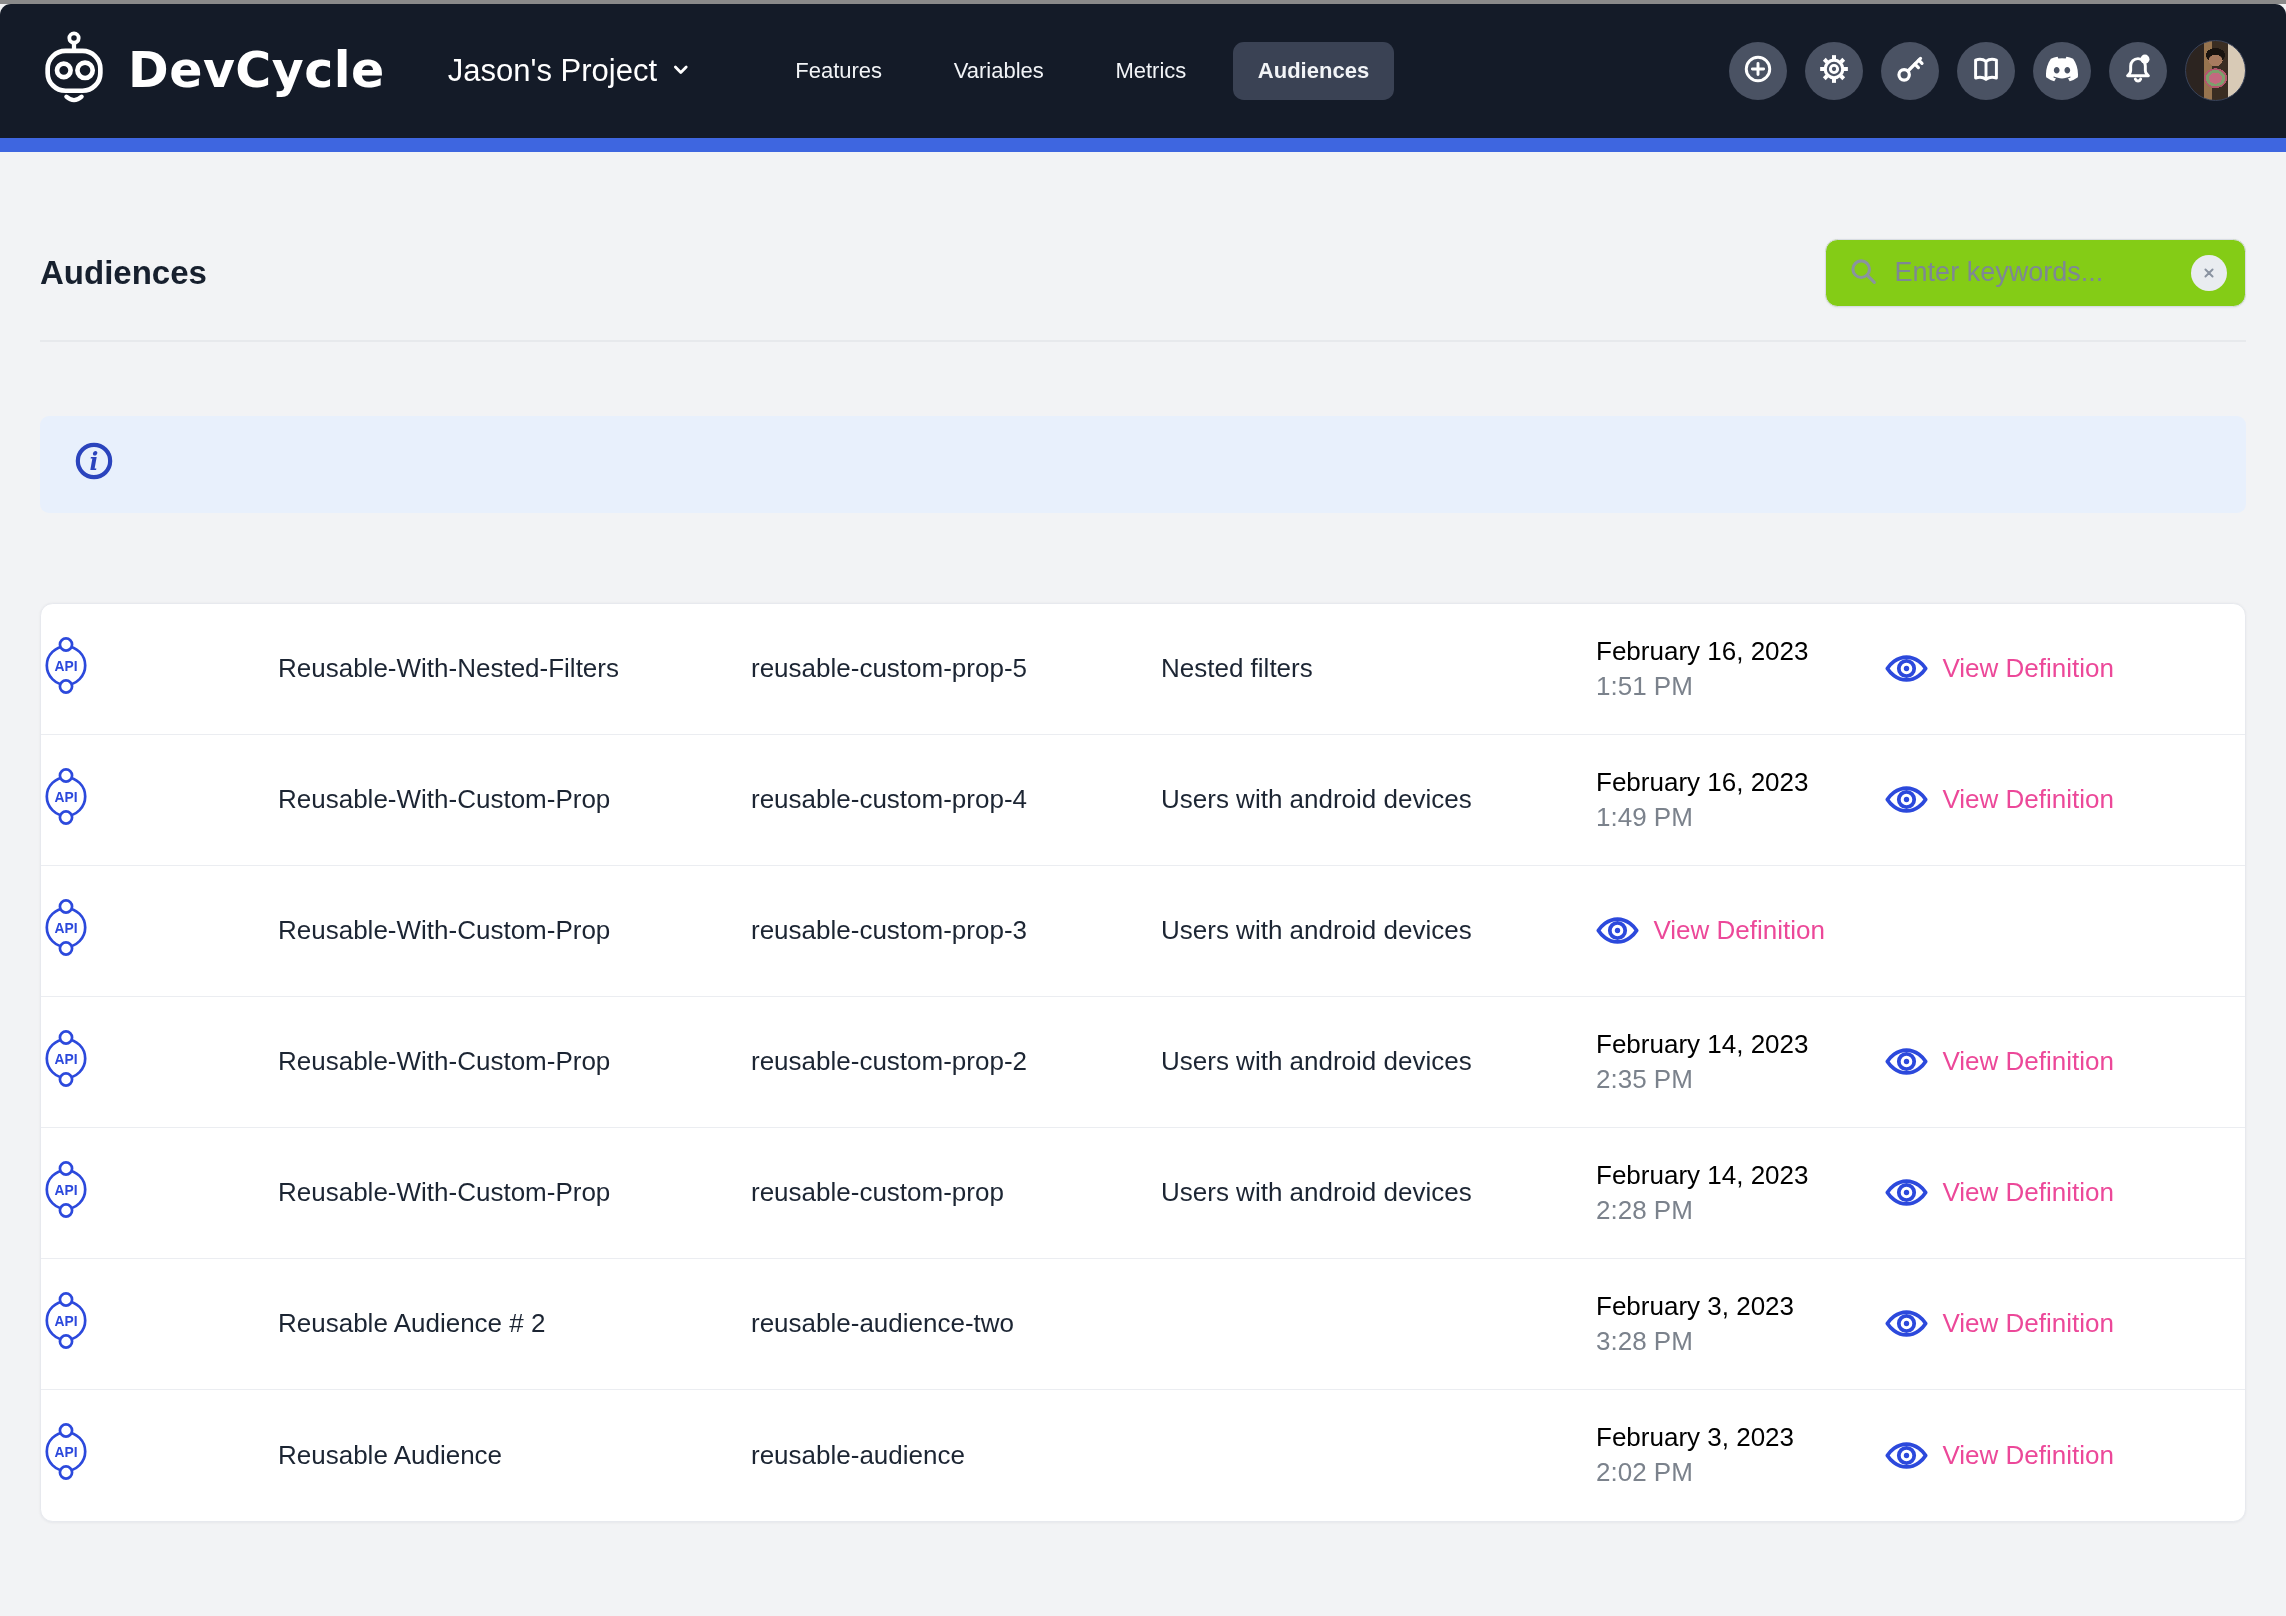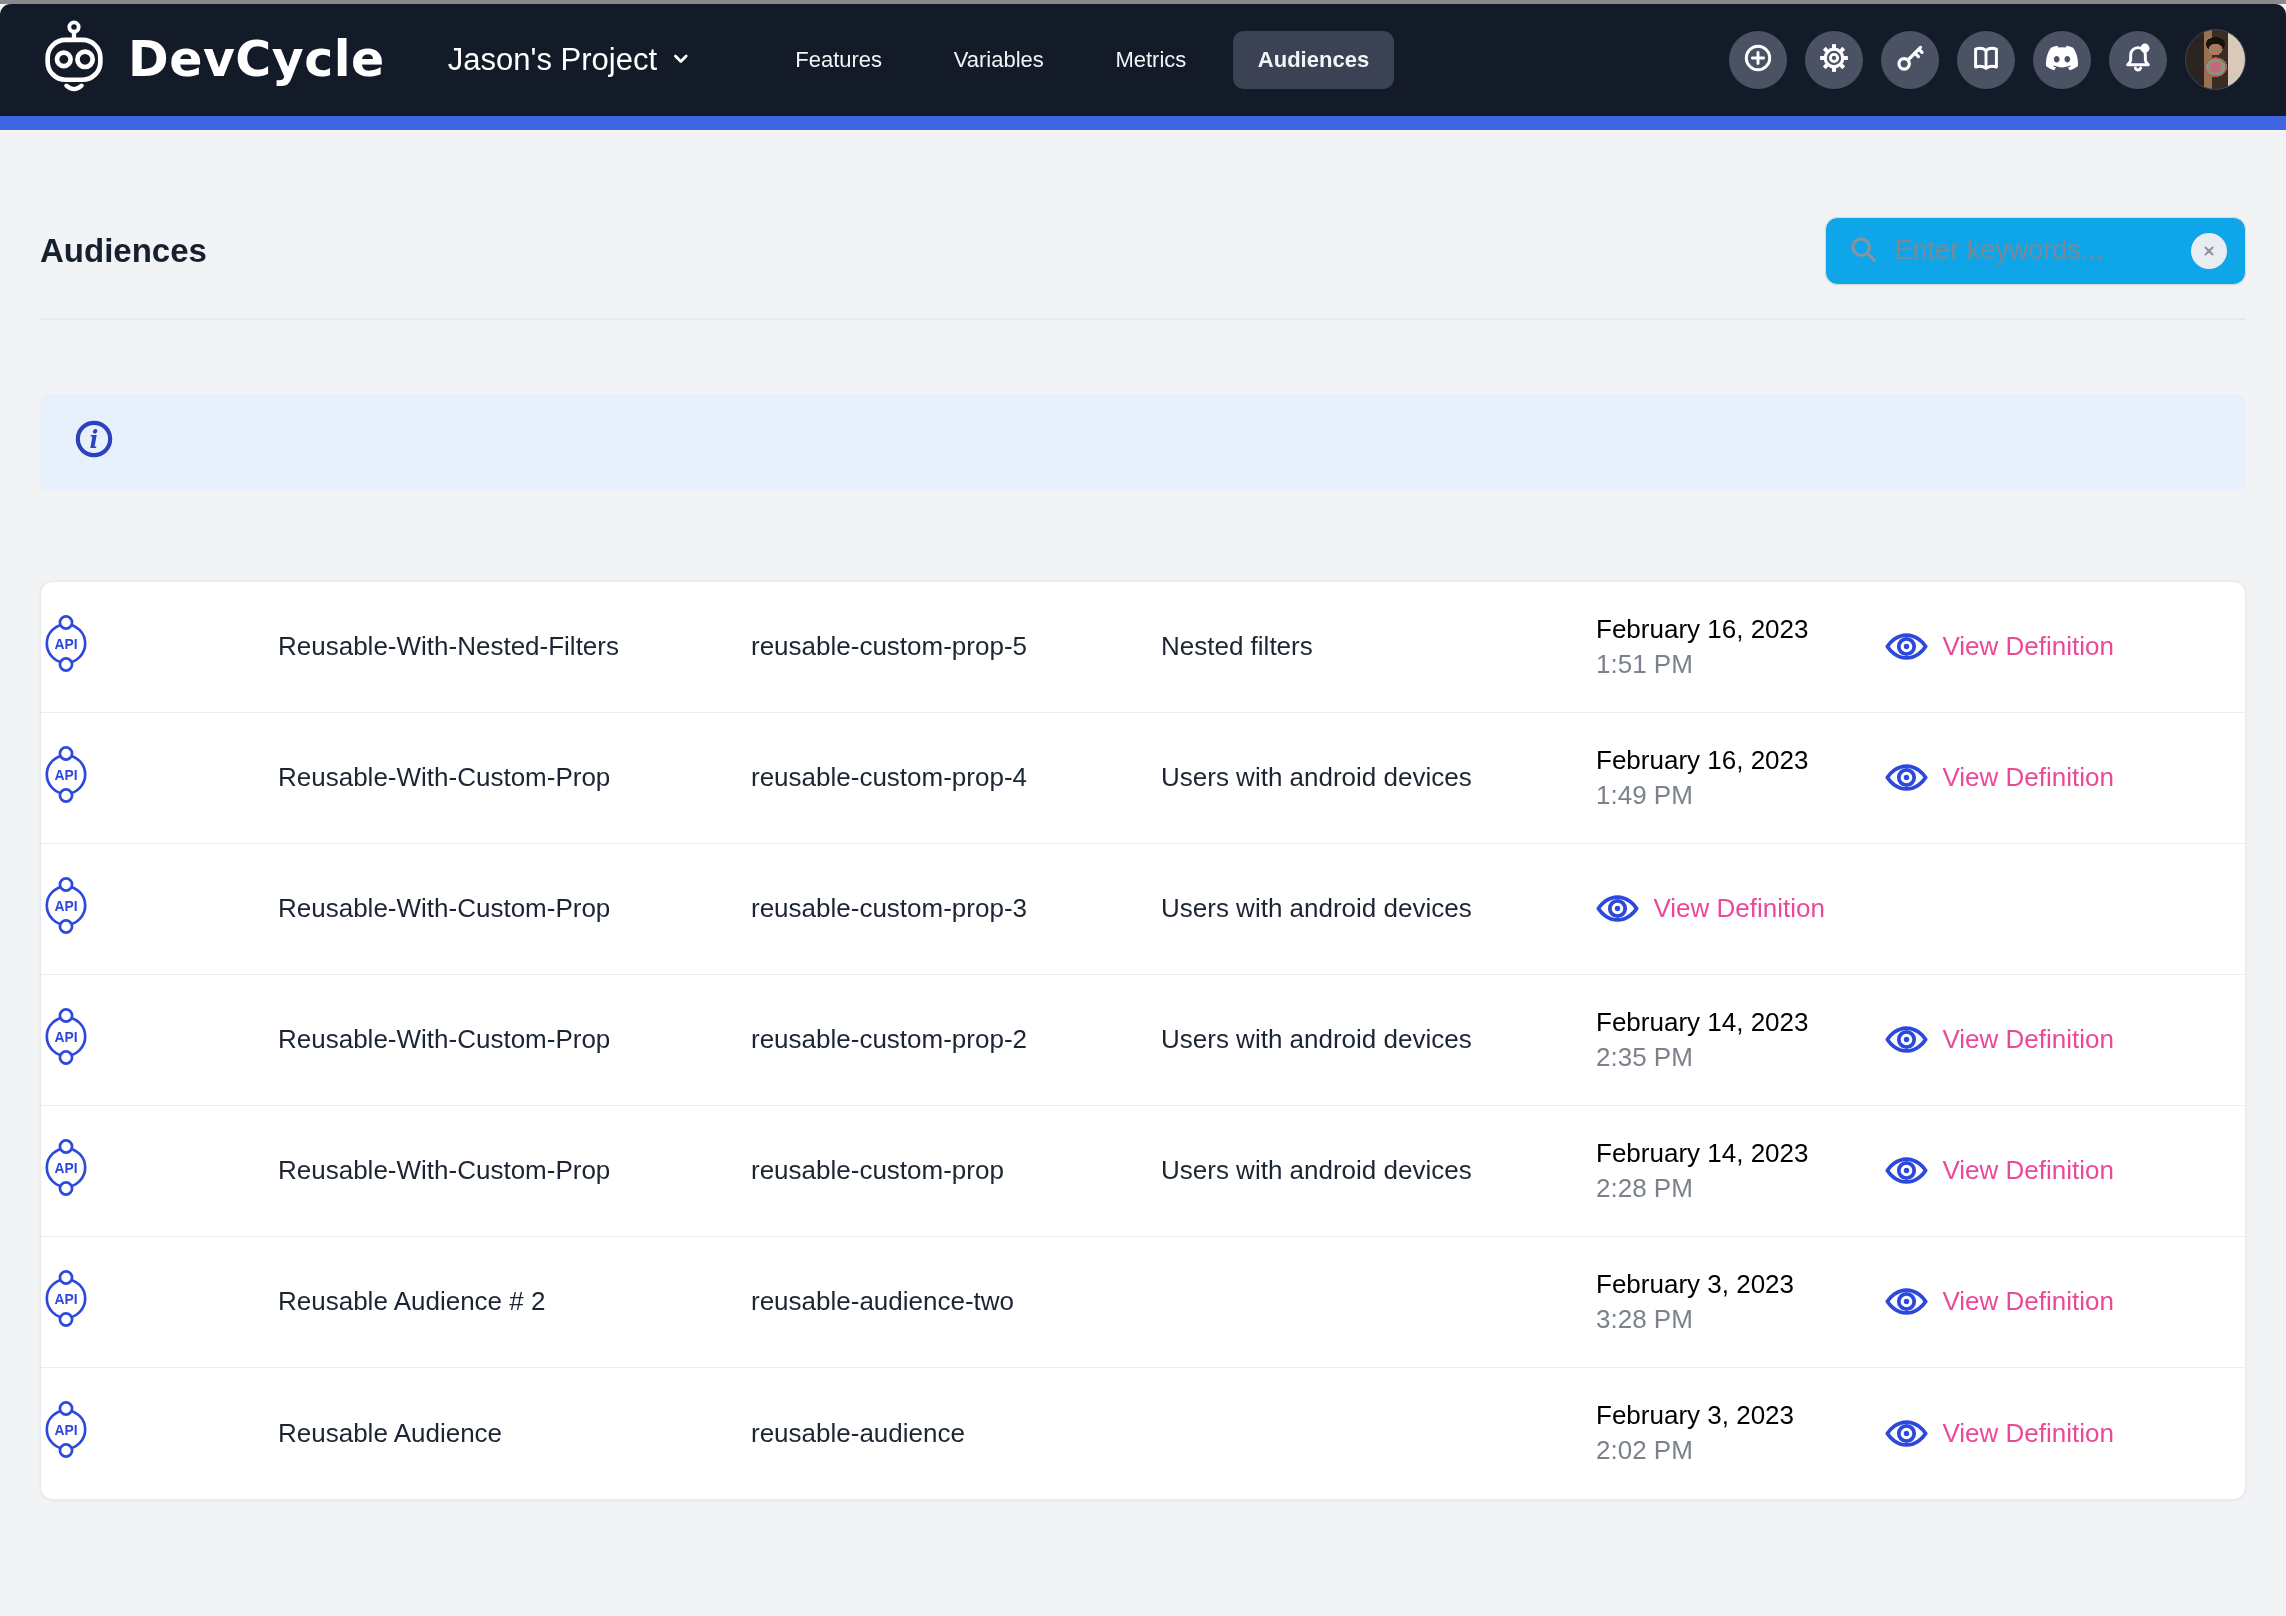--- a/index.html
+++ b/index.html
@@ -3,21 +3,21 @@
 <meta charset="utf-8">
 <style>
   * { margin:0; padding:0; box-sizing:border-box; }
   html,body { width:2286px; height:1617px; overflow:hidden;
     font-family:"Liberation Sans", sans-serif; background:#f2f3f5; }
 
   
   .win-edge { height:3.6px; background:#8a8a8a; }
 
   
-  .navbar { height:112px; background:#141b28; display:flex; align-items:center;
+  .navbar { height:134px; background:#141b28; display:flex; align-items:center;
     padding:0 40px; border-radius:10.8px 10.8px 0 0; }
   .brand { display:flex; align-items:center; gap:20px; }
   .brand-word { color:#ffffff; font-size:49px; font-weight:700; letter-spacing:0.5px;
     font-family:"DejaVu Sans", sans-serif; }
   .proj { display:flex; align-items:center; gap:12.6px; margin-left:63px;
     color:#ffffff; font-size:31px; font-weight:400; cursor:pointer; }
   .nav-items { display:flex; align-items:center; margin-left:79px; gap:21.6px; }
   .nav-item { color:#f2f4f7; font-size:22px; font-weight:500; padding:16px 25px;
     border-radius:10.8px; cursor:pointer; white-space:nowrap; }
   .nav-item.active { background:#3a4254; font-weight:600; }
@@ -33,21 +33,21 @@
       linear-gradient(90deg, #2c2420 0 30%, #97744f 30% 44%, #3a2d22 44% 72%, #d8cab6 72% 100%); }
 
   .accent-bar { height:14.4px; background:#3e66e0; }
 
   
   .main { padding:0 40px; }
   .title-row { margin-top:86px; height:70px; display:flex; align-items:center;
     justify-content:space-between; }
   .page-title { font-size:33px; font-weight:600; color:#17202e; }
 
-  .search { width:421px; height:68px; background:#0ea5e9; border:0.9px solid #d9dde3;
+  .search { width:421px; height:68px; background:#84cc16; border:0.9px solid #d9dde3;
     border-radius:12.6px; display:flex; align-items:center; padding:0 18px 0 21.6px;
     box-shadow:0 0.9px 1.8px rgba(16,24,40,.05); }
   .search input { flex:1; border:none; outline:none; font-size:27px; color:#333;
     margin-left:16px; min-width:0; background:transparent;
     font-family:"Liberation Sans", sans-serif; }
   .search input::placeholder { color:#7e8795; }
   .clear-btn { width:36px; height:36px; border-radius:50%; background:#e9ecf0;
     display:flex; align-items:center; justify-content:center; cursor:pointer; flex:none; }
 
   .divider { height:1.8px; background:#e7e9ec; margin-top:32px; }

